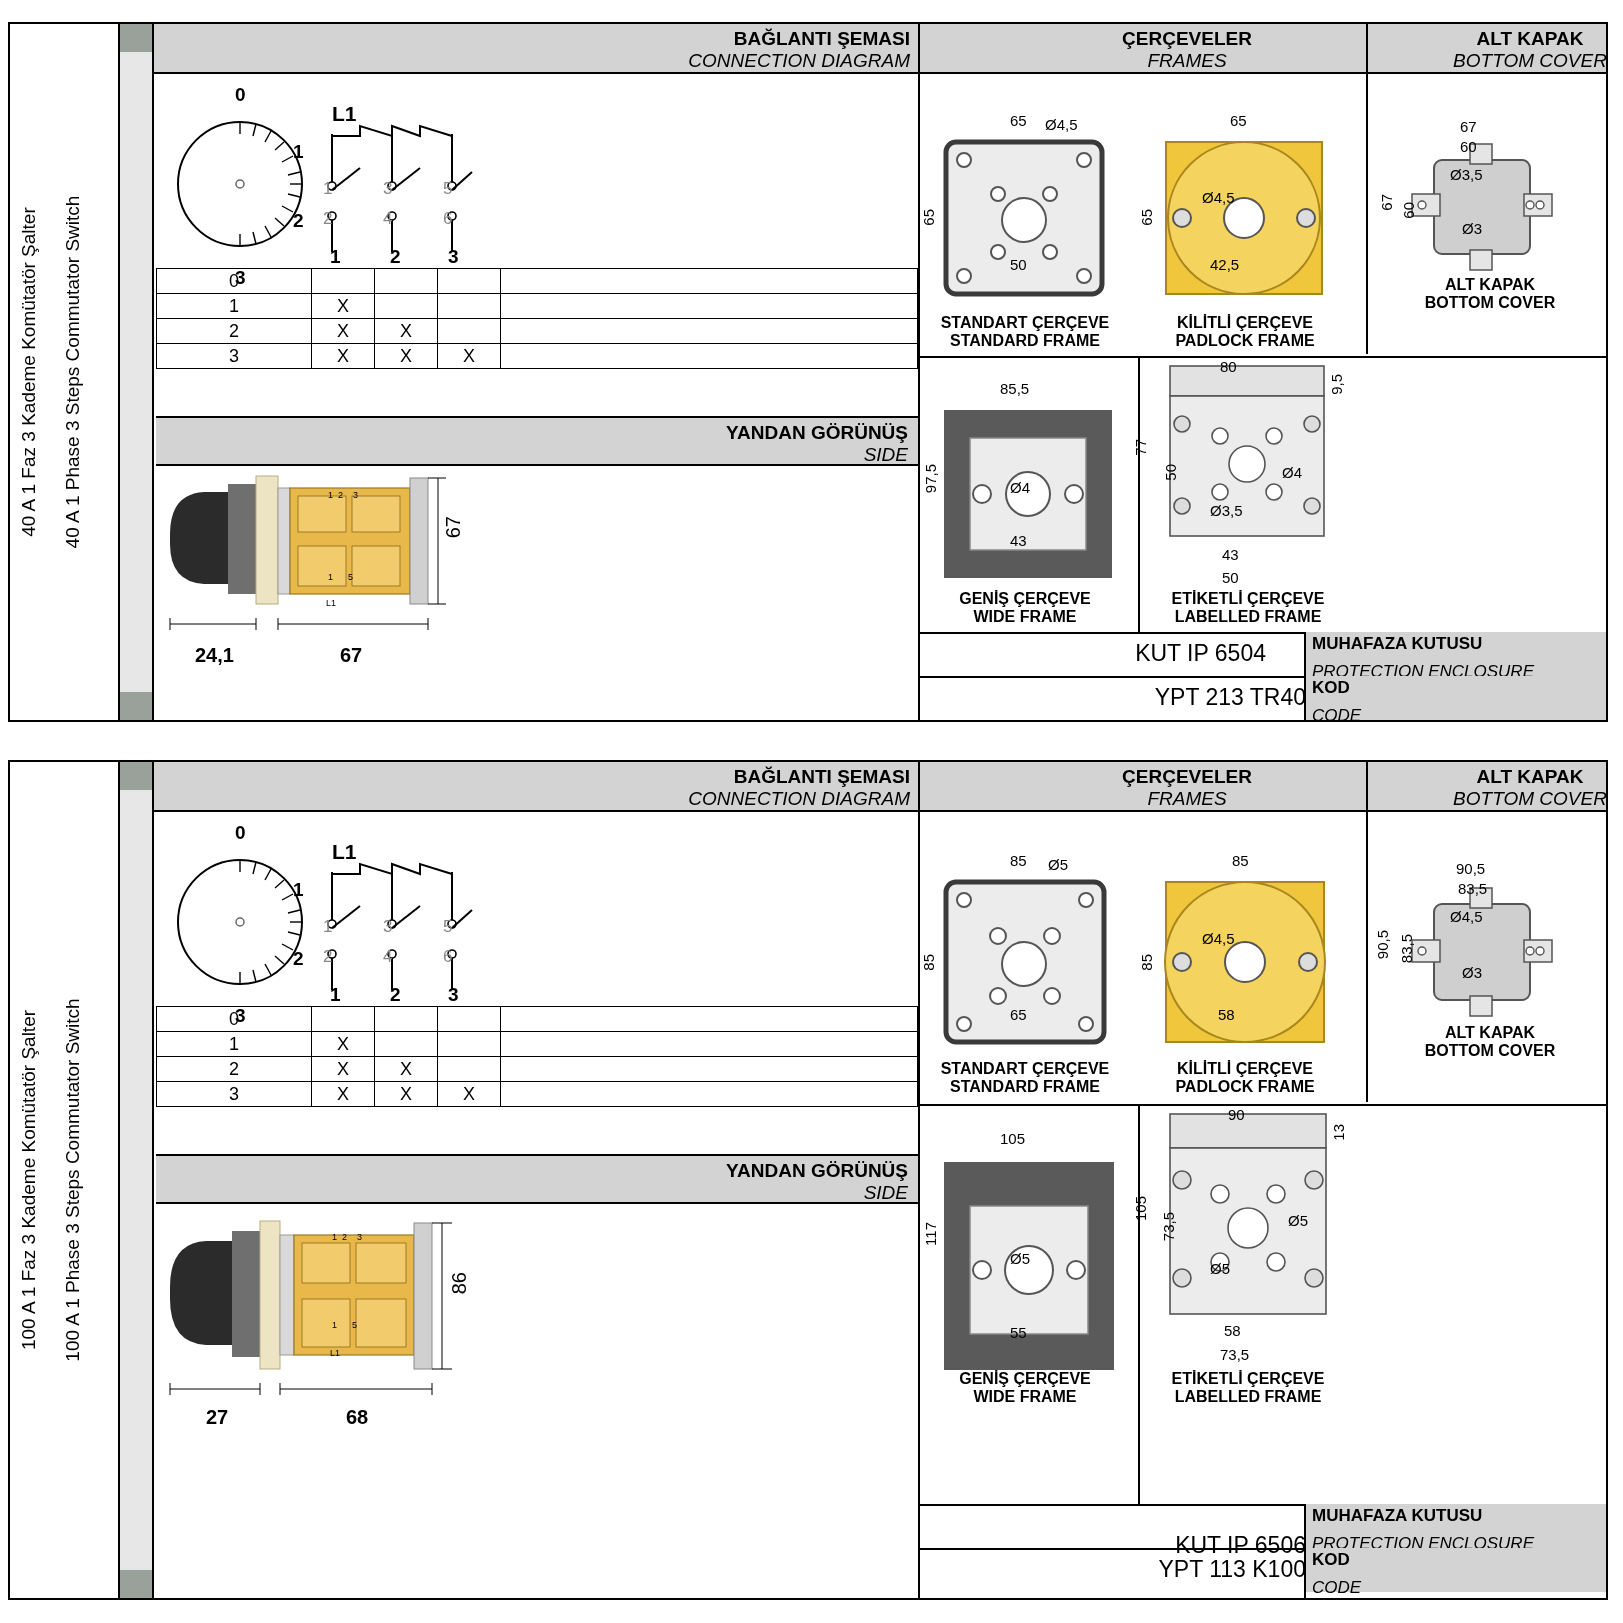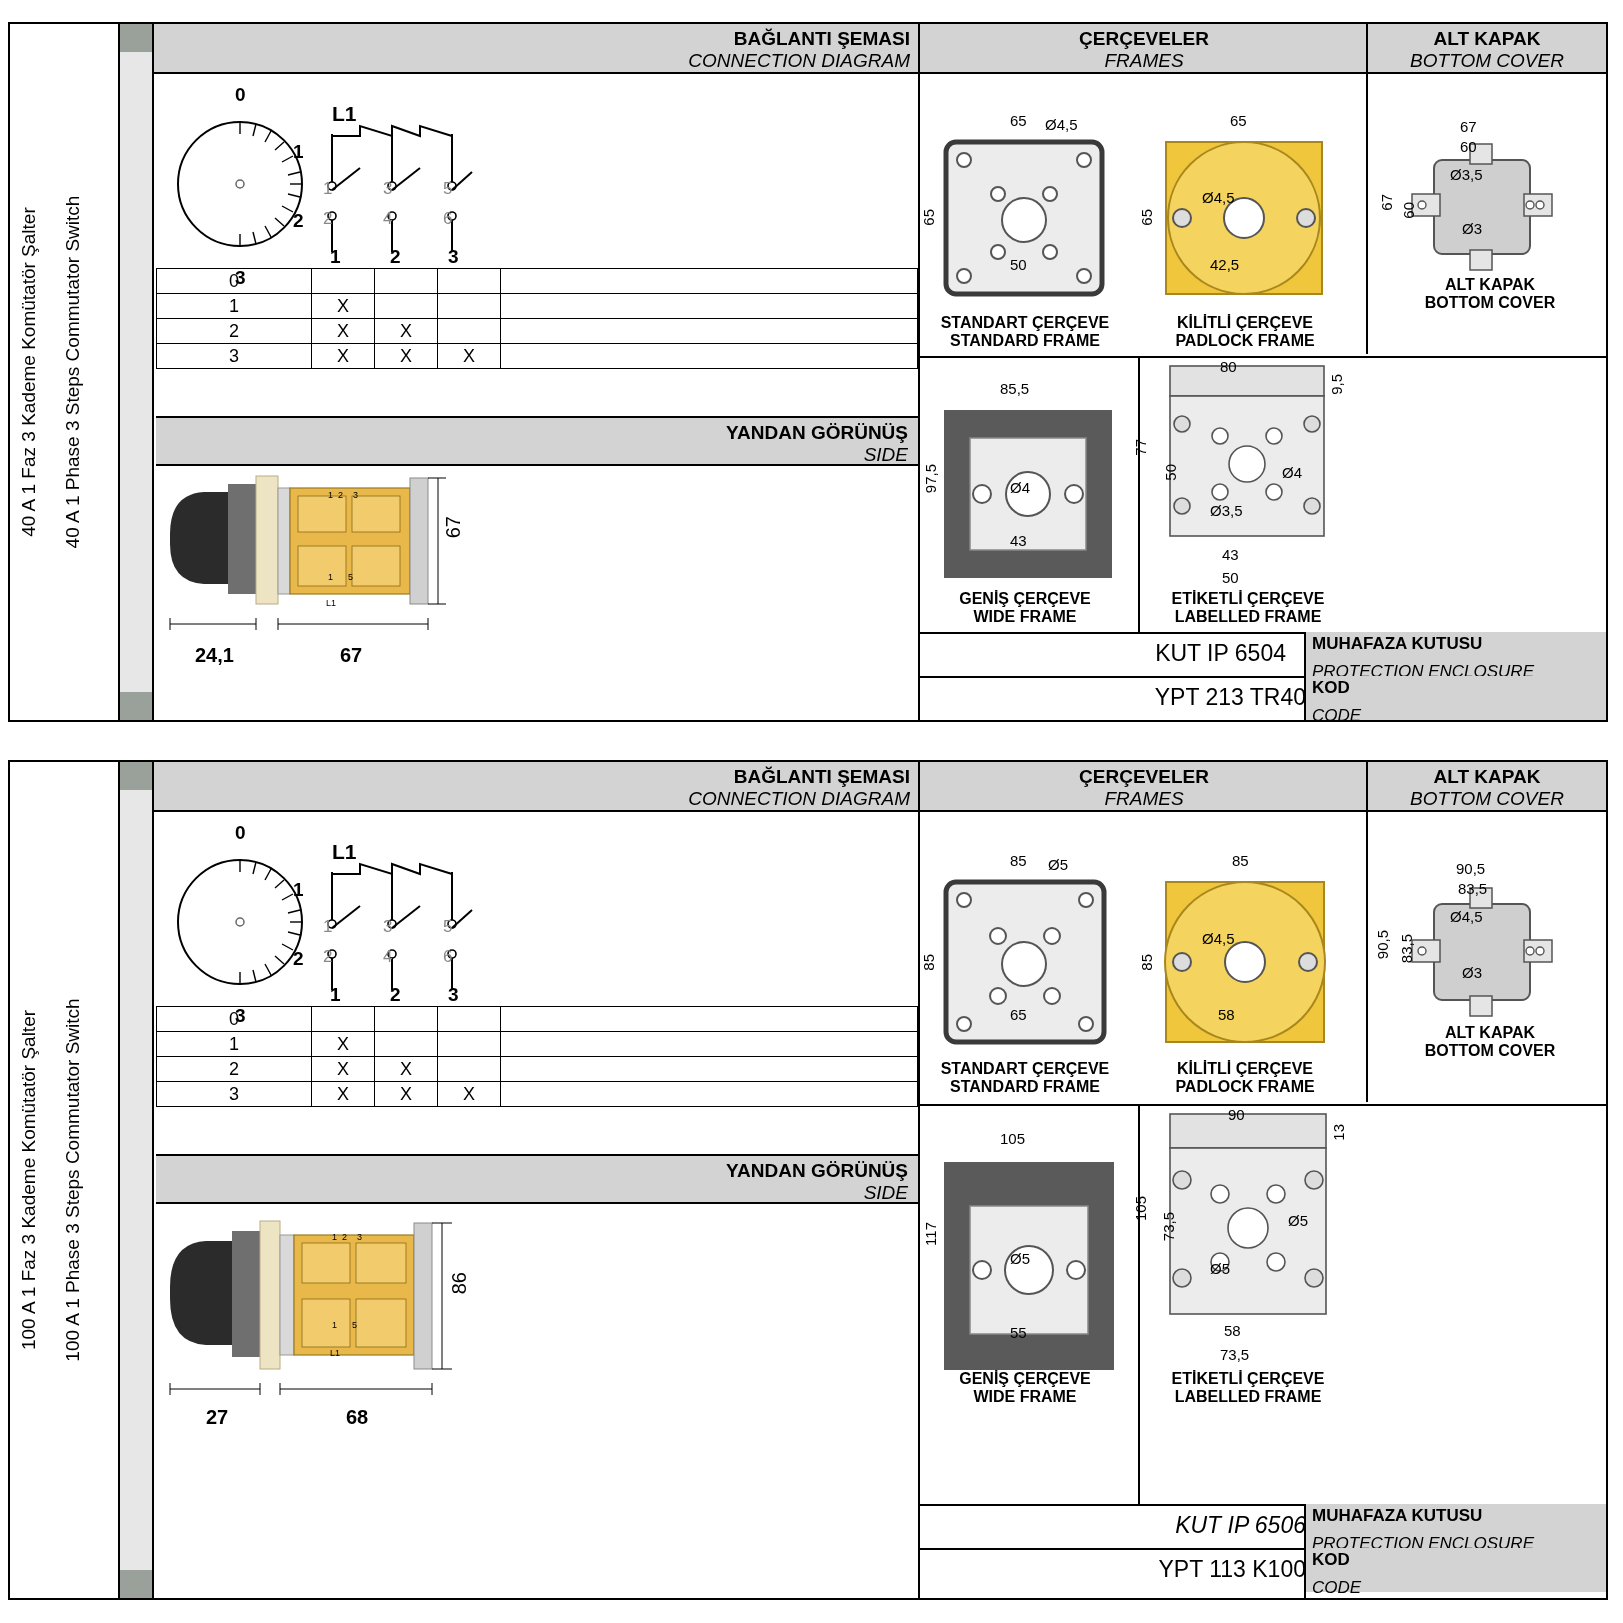--- a/index.html
+++ b/index.html
@@ -16,21 +16,21 @@
   .vt2{left:52px;top:50%;transform:translateY(-50%) rotate(180deg);}
   .spine{position:absolute;top:0;left:110px;width:34px;bottom:0;background:#e7e7e7;border-right:2px solid #000;box-sizing:border-box;}
   .spine .cap{position:absolute;left:0;width:100%;height:28px;background:#9aa09a;}
   .spine .capT{top:0;}
   .spine .capB{bottom:0;}
 
   
   .hdr{position:absolute;background:#d3d3d3;border-bottom:2px solid #000;box-sizing:border-box;}
   .hdr .tr{position:absolute;right:10px;top:4px;font-weight:bold;font-size:19px;}
   .hdr .en{position:absolute;right:10px;top:26px;font-style:italic;font-size:19px;}
-  .hdr.center .tr,.hdr.center .en{right:auto;left:0;width:100%;text-align:center;}
+  .hdr.center .tr,.hdr.center .en{right:auto;left:0;width:100%;text-align:center;padding-left:43px;}
 
   .vline{position:absolute;width:2px;background:#000;}
   .hline{position:absolute;height:2px;background:#000;}
 
   .lbl{position:absolute;font-size:17px;white-space:nowrap;}
   .lbl.b{font-weight:bold;}
   .dim{position:absolute;font-size:15px;white-space:nowrap;}
   .dimv{position:absolute;font-size:15px;white-space:nowrap;writing-mode:vertical-rl;transform:rotate(180deg);}
 
   svg{position:absolute;overflow:visible;}
@@ -301,21 +301,21 @@
     <div class="dimv" style="left:1390px;top:178px;">60</div>
     <div class="dim" style="left:1440px;top:142px;">Ø3,5</div>
     <div class="dim" style="left:1452px;top:196px;">Ø3</div>
     <div class="cap2" style="left:1380px;top:252px;width:200px;">
       <div>ALT KAPAK</div>
       <div class="en">BOTTOM COVER</div>
     </div>
 
     <div class="hline" style="left:908px;top:608px;width:690px;"></div>
     <div class="hline" style="left:908px;top:652px;width:690px;"></div>
-    <div class="foot-l" style="left:980px;top:616px;width:296px;">KUT IP 6504</div>
+    <div class="foot-l" style="left:960px;top:616px;width:296px;">KUT IP 6504</div>
     <div class="foot-l" style="left:1000px;top:660px;width:296px;">YPT 213 TR40</div>
     <div class="foot-r" style="left:1296px;top:608px;width:300px;height:44px;padding:2px 6px;">
       <div class="tr">MUHAFAZA KUTUSU</div>
       <div class="en">PROTECTION ENCLOSURE</div>
     </div>
     <div class="foot-r" style="left:1296px;top:652px;width:300px;height:44px;padding:2px 6px;">
       <div class="tr">KOD</div>
       <div class="en">CODE</div>
     </div>
     <div class="vline" style="left:1294px;top:608px;height:90px;"></div>
@@ -571,21 +571,21 @@
     <div class="dimv" style="left:1388px;top:172px;">83,5</div>
     <div class="dim" style="left:1440px;top:146px;">Ø4,5</div>
     <div class="dim" style="left:1452px;top:202px;">Ø3</div>
     <div class="cap2" style="left:1380px;top:262px;width:200px;">
       <div>ALT KAPAK</div>
       <div class="en">BOTTOM COVER</div>
     </div>
 
     <div class="hline" style="left:908px;top:742px;width:690px;"></div>
     <div class="hline" style="left:908px;top:786px;width:690px;"></div>
-    <div class="foot-l" style="left:1000px;top:750px;width:296px;font-style:italic;">KUT IP 6506</div>
+    <div class="foot-l" style="left:1000px;top:770px;width:296px;">KUT IP 6506</div>
     <div class="foot-l" style="left:1000px;top:794px;width:296px;">YPT 113 K100</div>
     <div class="foot-r" style="left:1296px;top:742px;width:300px;height:44px;padding:2px 6px;">
       <div class="tr">MUHAFAZA KUTUSU</div>
       <div class="en">PROTECTION ENCLOSURE</div>
     </div>
     <div class="foot-r" style="left:1296px;top:786px;width:300px;height:44px;padding:2px 6px;">
       <div class="tr">KOD</div>
       <div class="en">CODE</div>
     </div>
     <div class="vline" style="left:1294px;top:742px;height:94px;"></div>

